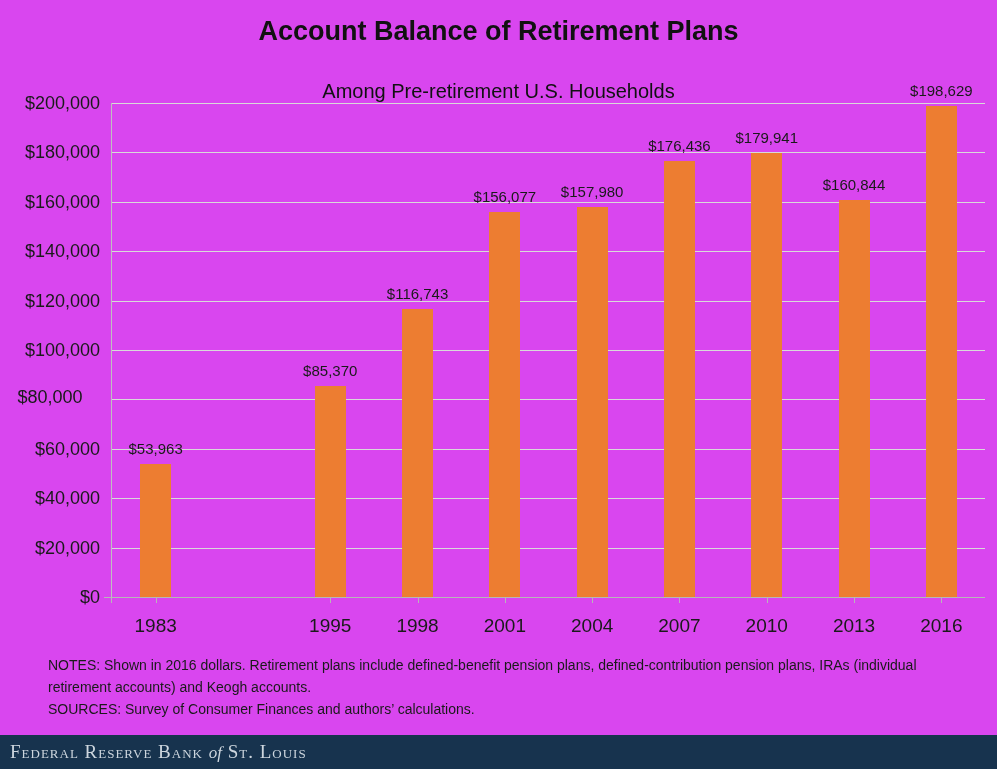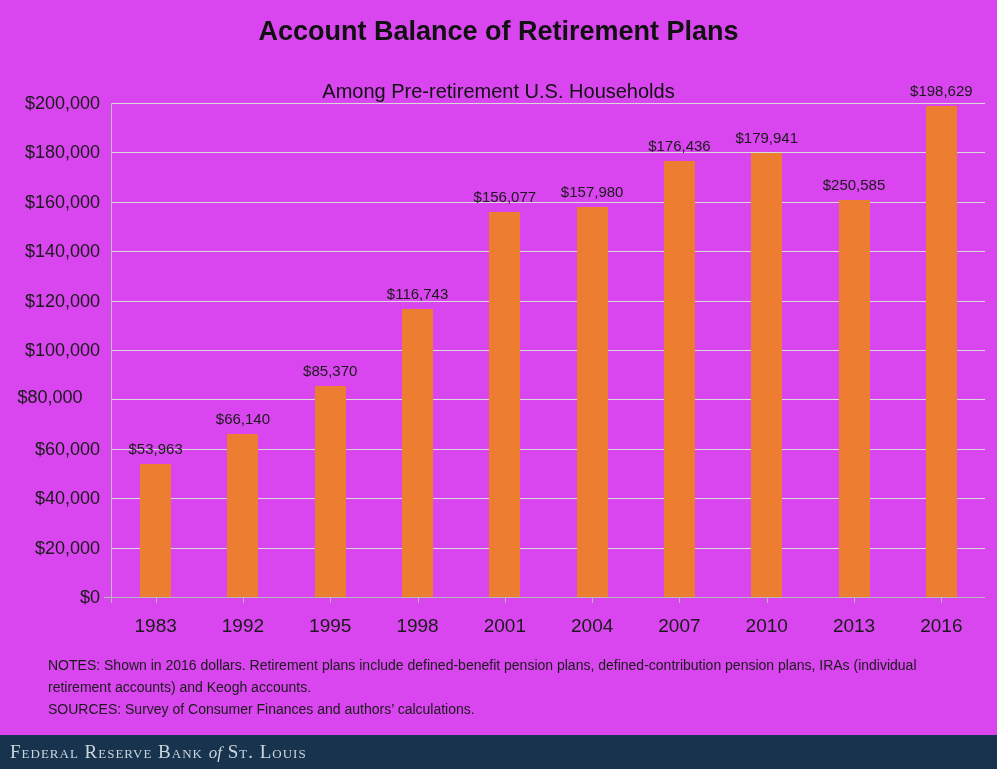--- a/index.html
+++ b/index.html
@@ -171,26 +171,20 @@
       <div class="gridline" style="top: 296.4px; background: rgb(217, 217, 217);"></div>
       <div class="gridline" style="top: 345.8px; background: rgb(217, 217, 217);"></div>
       <div class="gridline" style="top: 395.2px; background: rgb(217, 217, 217);"></div>
       <div class="gridline" style="top: 444.6px; background: rgb(217, 217, 217);"></div>
       <div class="bar-group" style="left: 0px; width: 87.3px;">
         <div class="bar" style="height: 133.289px; background: rgb(237, 125, 49);"></div>
         <div class="bar-value-label" style="bottom: 140.289px;">$53,963</div>
         <div class="x-tick"></div>
         <div class="x-tick-label">1983</div>
       </div>
-      <div class="bar-group" style="left: 87.3px; width: 87.3px;">
-        <div class="bar" style="height: 163.366px; background: rgb(237, 125, 49);"></div>
-        <div class="bar-value-label" style="bottom: 170.366px;">$66,140</div>
-        <div class="x-tick"></div>
-        <div class="x-tick-label">1992</div>
-      </div>
       <div class="bar-group" style="left: 174.6px; width: 87.3px;">
         <div class="bar" style="height: 210.864px; background: rgb(237, 125, 49);"></div>
         <div class="bar-value-label" style="bottom: 217.864px;">$85,370</div>
         <div class="x-tick"></div>
         <div class="x-tick-label">1995</div>
       </div>
       <div class="bar-group" style="left: 261.9px; width: 87.3px;">
         <div class="bar" style="height: 288.355px; background: rgb(237, 125, 49);"></div>
         <div class="bar-value-label" style="bottom: 295.355px;">$116,743</div>
         <div class="x-tick"></div>
@@ -215,21 +209,21 @@
         <div class="x-tick-label">2007</div>
       </div>
       <div class="bar-group" style="left: 611.1px; width: 87.3px;">
         <div class="bar" style="height: 444.454px; background: rgb(237, 125, 49);"></div>
         <div class="bar-value-label" style="bottom: 451.454px;">$179,941</div>
         <div class="x-tick"></div>
         <div class="x-tick-label">2010</div>
       </div>
       <div class="bar-group" style="left: 698.4px; width: 87.3px;">
         <div class="bar" style="height: 397.285px; background: rgb(237, 125, 49);"></div>
-        <div class="bar-value-label" style="bottom: 404.285px;">$250,585</div>
+        <div class="bar-value-label" style="bottom: 404.285px;">$160,844</div>
         <div class="x-tick"></div>
         <div class="x-tick-label">2013</div>
       </div>
       <div class="bar-group" style="left: 785.7px; width: 87.3px;">
         <div class="bar" style="height: 490.614px; background: rgb(237, 125, 49);"></div>
         <div class="bar-value-label" style="bottom: 497.614px;">$198,629</div>
         <div class="x-tick"></div>
         <div class="x-tick-label">2016</div>
       </div>
     </div>

